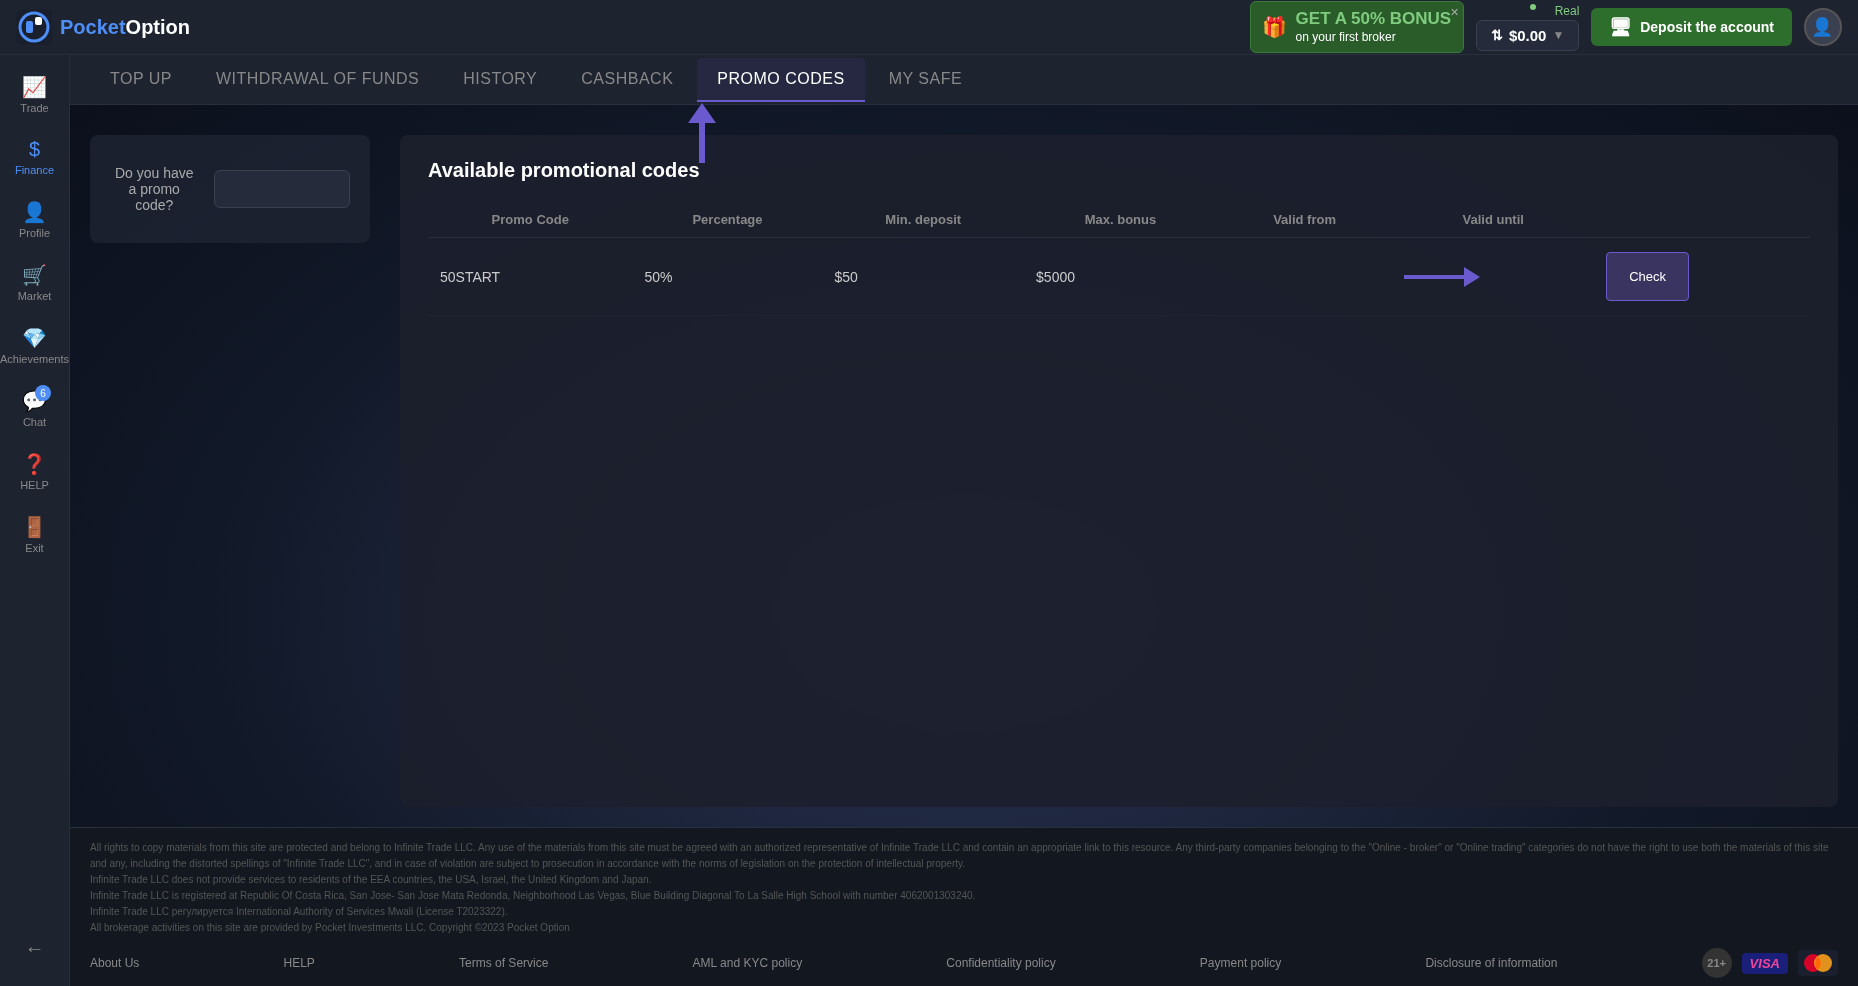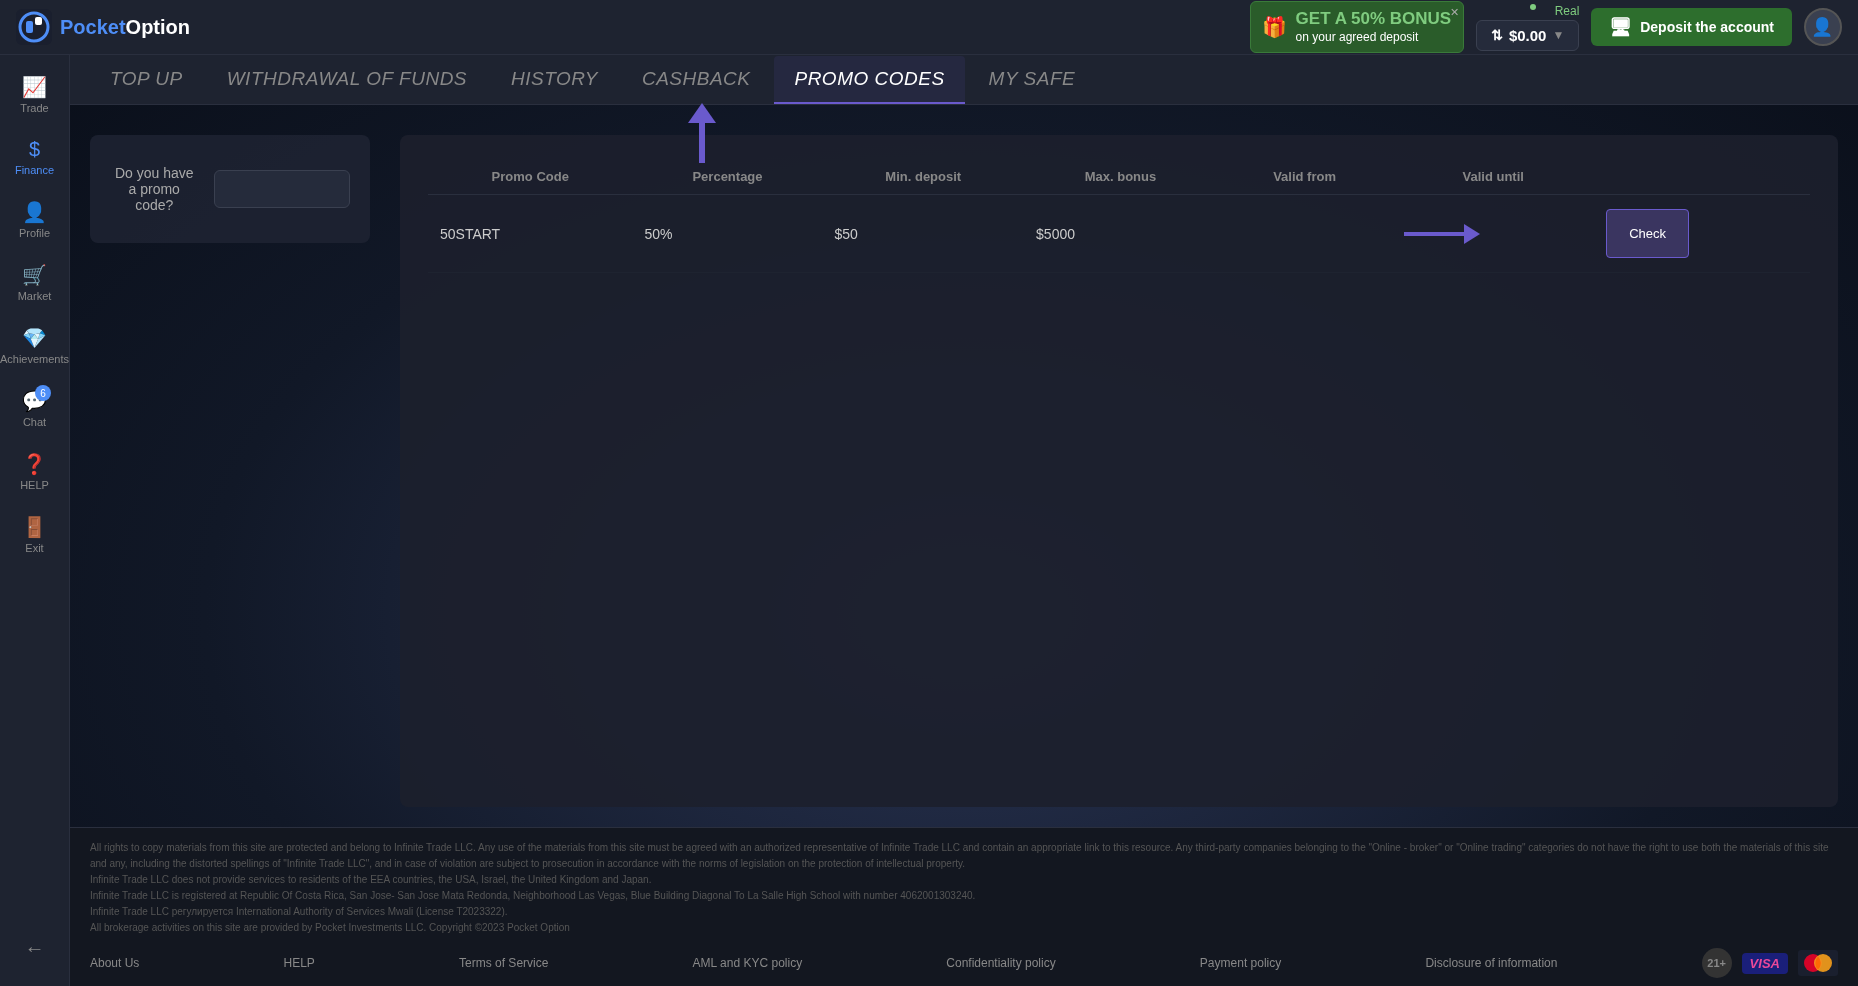--- a/index.html
+++ b/index.html
@@ -177,29 +177,28 @@
       background: #1e2330;
       display: flex;
       align-items: center;
       padding: 0 20px;
       border-bottom: 1px solid #2a2f3e;
       height: 50px;
       gap: 4px;
     }
     .tab {
       padding: 12px 20px;
-      font-size: 19px;
+      font-size: 16px;
       font-weight: 500;
       color: #888;
       cursor: pointer;
       border-bottom: 2px solid transparent;
       white-space: nowrap;
       text-transform: uppercase;
       letter-spacing: 0.5px;
-      font-style: italic;
     }
     .tab.active {
       color: #fff;
       border-bottom: 2px solid #6a5acd;
       background: rgba(106,90,205,0.1);
       border-radius: 4px 4px 0 0;
     }
 
     
     .page-body {
@@ -402,21 +401,21 @@
       <span>Pocket</span>Option
     </span>
   </div>
 
   <div class="topnav-right">
 
     <div class="bonus-banner">
       <span style="font-size:20px;">🎁</span>
       <div class="bonus-banner-text">
         <strong>GET A 50% BONUS</strong><br>
-        <span>on your agreed deposit</span>
+        <span>on your first broker</span>
       </div>
       <span class="close-bonus">✕</span>
     </div>
 
     <div style="display:flex;flex-direction:column;align-items:flex-end;gap:2px;">
       <div class="real-badge">
         <span class="real-dot"></span>
         <span>Real</span>
       </div>
       <div class="balance-btn">
@@ -498,20 +497,21 @@
     </div>
 
     <div class="page-body">
 
       <div class="promo-input-panel">
         <div class="promo-input-label">Do you have a promo code?</div>
         <input class="promo-input-field" type="text" value="" placeholder="" style="">
       </div>
 
       <div class="promo-table-panel">
+        <div class="promo-table-title">Available promotional codes</div>
         <table class="promo-table">
           <thead>
             <tr>
               <th>Promo Code</th>
               <th>Percentage</th>
               <th>Min. deposit</th>
               <th>Max. bonus</th>
               <th>Valid from</th>
               <th>Valid until</th>
               <th></th>

